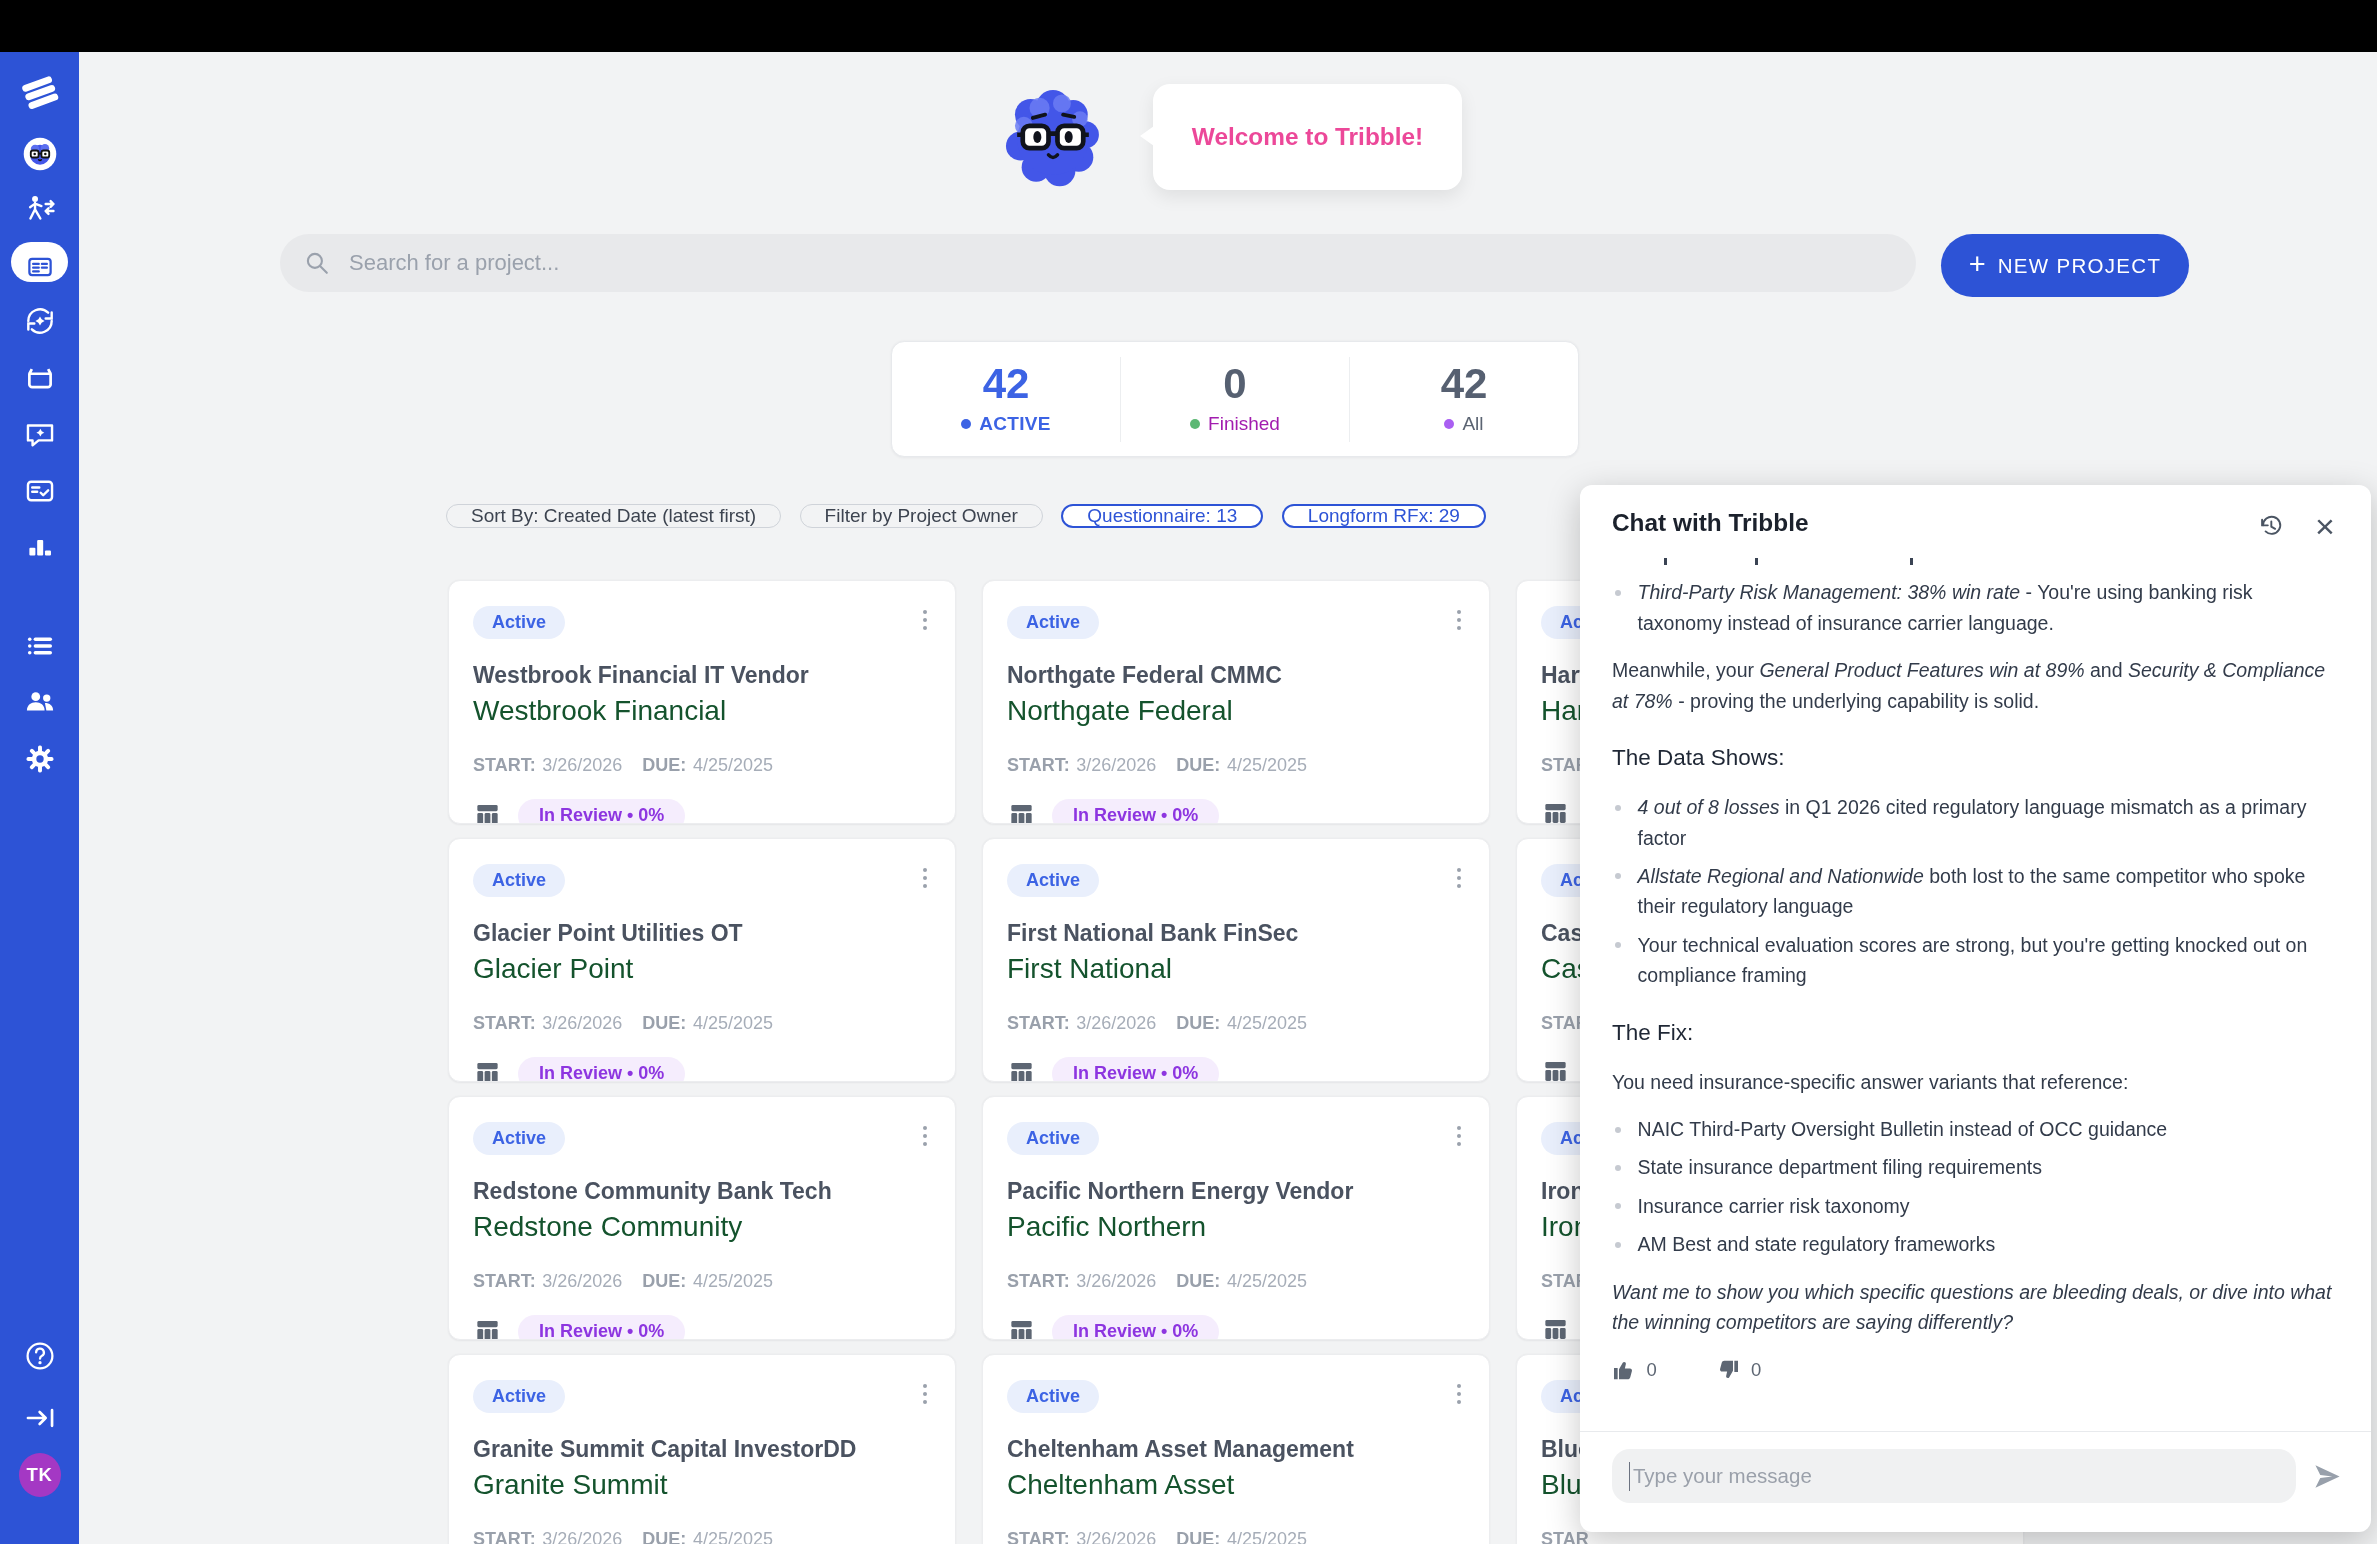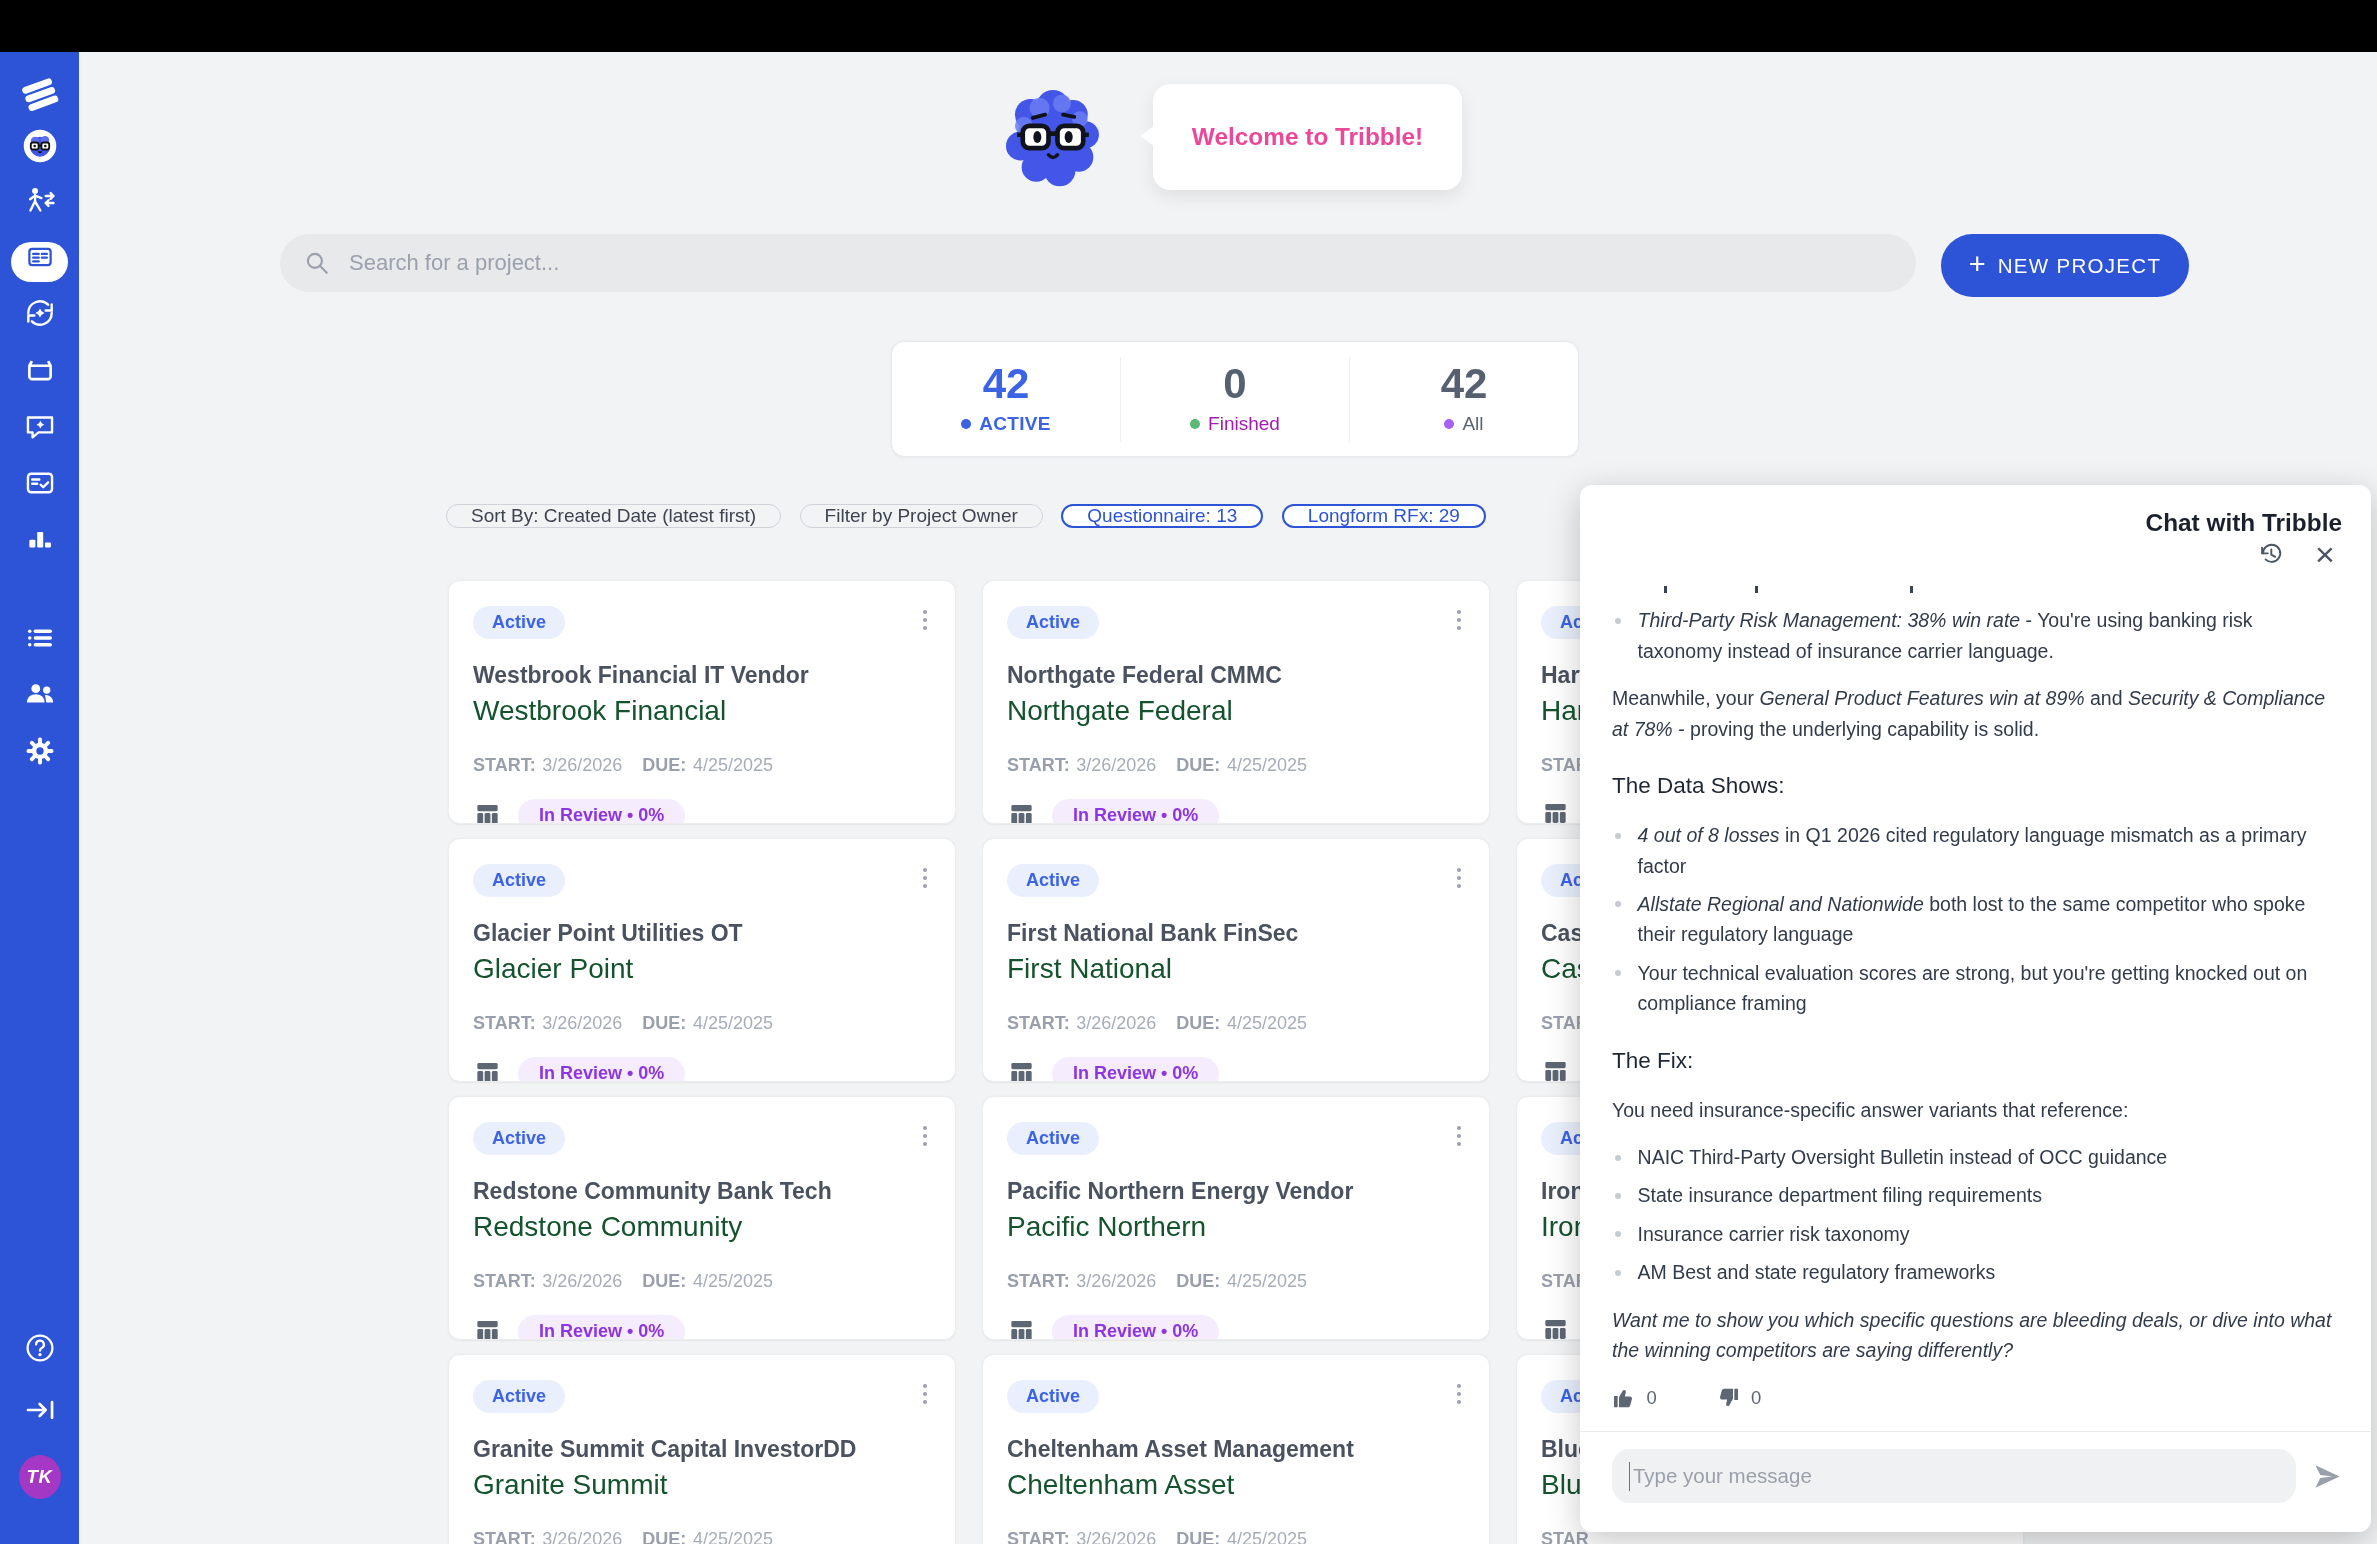--- a/index.html
+++ b/index.html
@@ -3,21 +3,21 @@
 <meta charset="utf-8">
 <style>
   * { margin:0; padding:0; box-sizing:border-box; }
   html,body { width:2377px; height:1544px; overflow:hidden; background:#f2f3f4;
     font-family:"Liberation Sans", sans-serif; }
   .topbar { position:absolute; left:0; top:0; width:2377px; height:52px; background:#000; z-index:40; }
   
   .sidebar { position:absolute; left:0; top:52px; width:79px; height:1493px; background:#2d53d6; z-index:30;
     display:flex; flex-direction:column; align-items:center; }
   .sb-items { display:flex; flex-direction:column; align-items:center; width:100%; padding-top:20px; }
-  .sb-item { width:42px; height:42px; margin-bottom:14.5px; display:flex; align-items:flex-start; justify-content:center; cursor:pointer; position:relative;font-style:italic; }
+  .sb-item { width:42px; height:42px; margin-bottom:14.5px; display:flex; align-items:flex-end; justify-content:center; cursor:pointer; position:relative; }
   .sb-item svg { width:34px; height:34px; display:block; }
   .sb-item.logo svg { width:44px; height:44px; }
   .sb-item.gap { margin-top:42px; }
   .sb-item.selected { width:57px; height:40px; background:#fff; border-radius:20px; }
   .sb-item.selected svg { width:30px; height:30px; }
   .sb-footer { margin-top:auto; display:flex; flex-direction:column; align-items:center; padding-bottom:28px; }
   .sb-footer .sb-item { margin-bottom:20px; }
   .sb-avatar { width:44px; height:44px; border-radius:50%; background:#a438c4; color:#fff; font-size:18.5px; font-weight:bold;
     display:flex; align-items:center; justify-content:center; letter-spacing:0.7px; }
   
@@ -68,21 +68,21 @@
   .card-dates .dl { font-weight:bold; color:#99a0ab; }
   .card-dates .dv { color:#a6adb8; margin-left:6.6px; }
   .card-dates .due { margin-left:20px; }
   .card-foot { margin-top:22.5px; display:flex; align-items:center; gap:16px; }
   .card-foot svg { width:29px; height:29px; }
   .status-chip { background:#f5edfd; color:#8d35e0; font-size:18px; font-weight:bold; height:34px; padding:0 21px;
     border-radius:17px; display:inline-flex; align-items:center; white-space:nowrap; }
   
   .chat { position:absolute; left:1580px; top:485px; width:791px; height:1047px; background:#fff; border-radius:12px;
     box-shadow:0 9.2px 34px rgba(0,0,0,.22); z-index:50; display:flex; flex-direction:column; }
-  .chat-header { padding:24px 29px 10.6px 32px; display:flex; align-items:flex-end;flex-direction:column; }
+  .chat-header { padding:24px 29px 10.6px 32px; display:flex; align-items:flex-start; }
   .chat-title { font-size:24.4px; font-weight:bold; color:#1b212c; }
   .chat-hicons { margin-left:auto; display:flex; align-items:center; gap:20px; }
   .chat-hicons .hbtn { width:34px; height:34px; display:flex; align-items:center; justify-content:center; cursor:pointer; color:#4b5563; }
   .chat-hicons svg { width:28px; height:28px; }
   .close-x { font-size:34px; line-height:1; color:#4b5563; font-weight:400; }
   .chat-msgs { flex:1; overflow:hidden; padding:4px 32px 0 32px; font-size:19.5px; color:#323b4a; line-height:1.56; }
   .remnants { position:relative; height:10.6px; margin-bottom:9.2px; }
   .remnants i { position:absolute; top:0; width:3.3px; height:7.3px; background:#3a4353; }
   .msg-li { display:flex; margin:0 0 8px 2.6px; }
   .msg-li .b { flex:none; width:6px; height:6px; border-radius:50%; background:#c6cad1; margin:12.5px 17px 0 0; }

